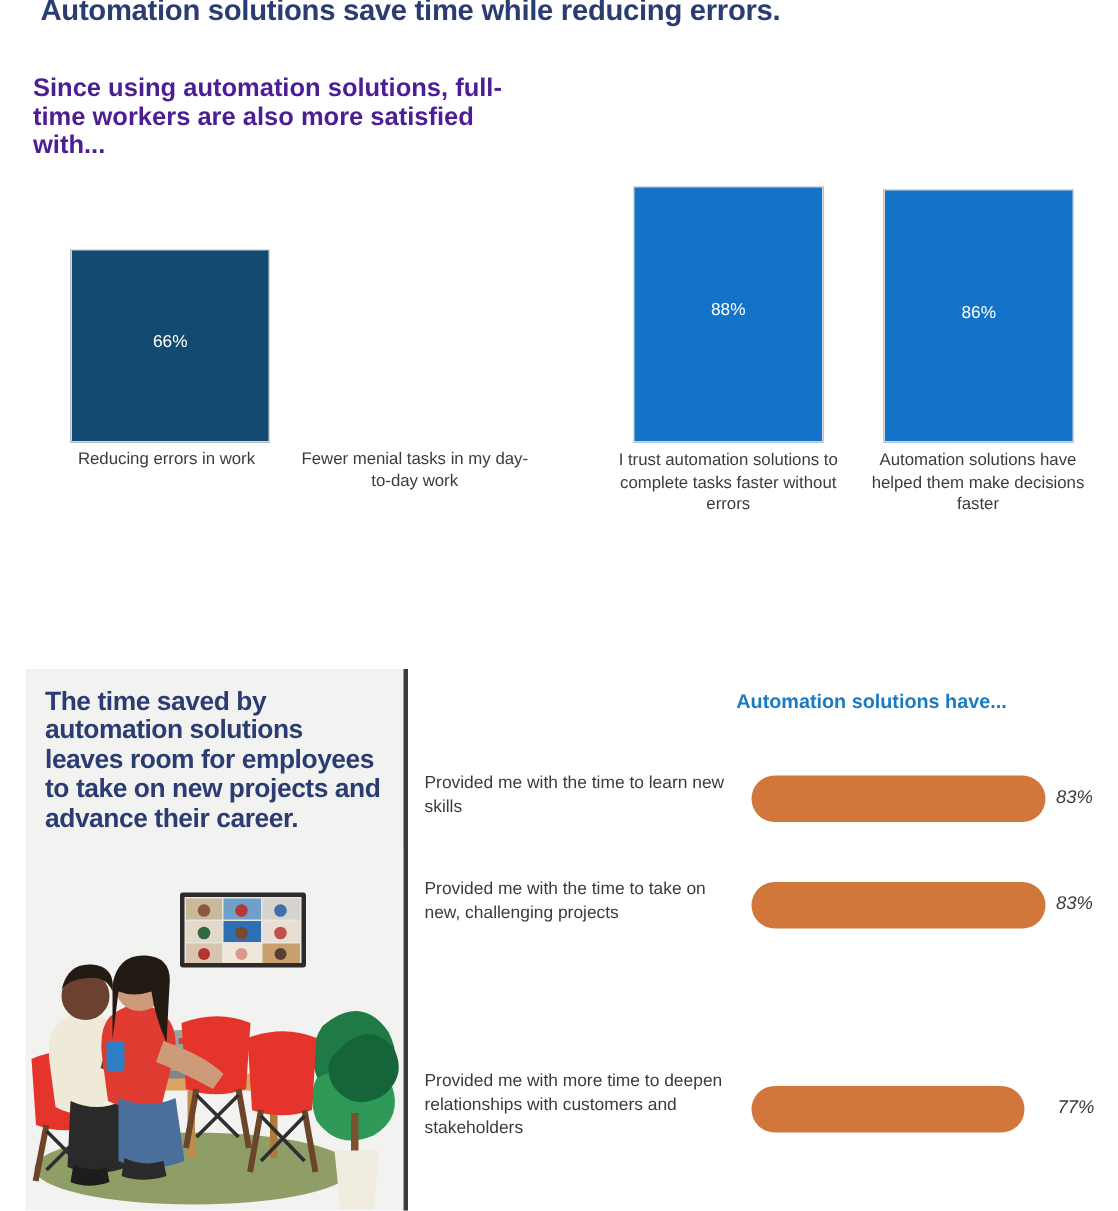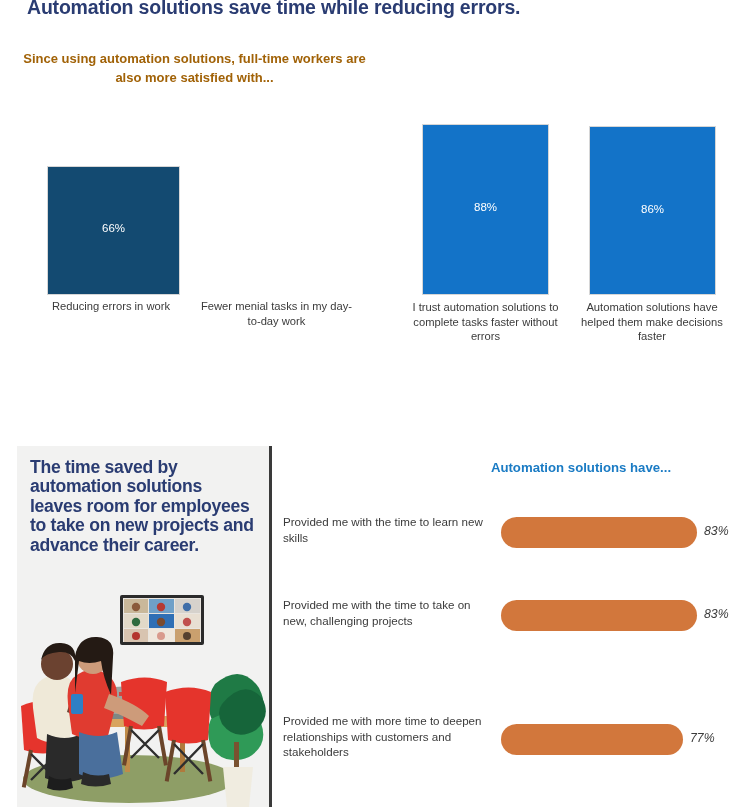--- a/index.html
+++ b/index.html
@@ -14,22 +14,22 @@
   .page{position:absolute;left:0;top:0;width:745px;height:807px;}
 
   
   .title{
     position:absolute;left:27px;top:-4px;
     font-size:19.5px;font-weight:700;color:#2a3c72;
     letter-spacing:-0.2px;white-space:nowrap;
   }
   .subtitle{
     position:absolute;
-    color:#a16207;font-size:13px;font-weight:600;
-    text-align:center;line-height:19px;
+    color:#4c1d95;font-size:17px;font-weight:600;
+    line-height:19px;
   }
   .subtitle b{font-weight:800;}
   #sub-left{left:22px;top:49px;width:345px;}
   #sub-right{left:420px;top:49px;width:295px;}
   .vbar{
     position:absolute;
     box-sizing:border-box;
     padding-left:36px;
   }
   .vbar .fill{
@@ -96,31 +96,31 @@
   }
   .hbar{
     position:absolute;top:8px;height:31px;
     background:#d2773c;border-radius:16px;
   }
   .hval{
     position:absolute;top:15px;
     color:#3b3b3b;font-size:12.3px;font-style:italic;
   }
   #hrow-0{top:509px;}
-  #hrow-1{top:592px;}
+  #hrow-1{top:580px;}
   #hrow-2{top:716px;}
   #hrow-0 .hlabel{top:5px;}
   #hrow-1 .hlabel{top:5px;}
   #hrow-2 .hlabel{top:-3px;}
   #hrow-0 .hbar{left:218px;width:196px;}
   #hrow-1 .hbar{left:218px;width:196px;}
   #hrow-2 .hbar{left:218px;width:182px;}
   #hrow-0 .hval{left:421px;}
   #hrow-1 .hval{left:421px;}
-  #hrow-2 .hval{left:407px;}
+  #hrow-2 .hval{left:422px;}
 </style>
 </head>
 <body>
 
 <div class="page">
 
   <div class="title">Automation solutions save time while reducing errors.</div>
 
   <div class="subtitle" id="sub-left">
     <span>Since using automation solutions, full-time workers are also </span><b>more satisfied</b><span> with...</span>

